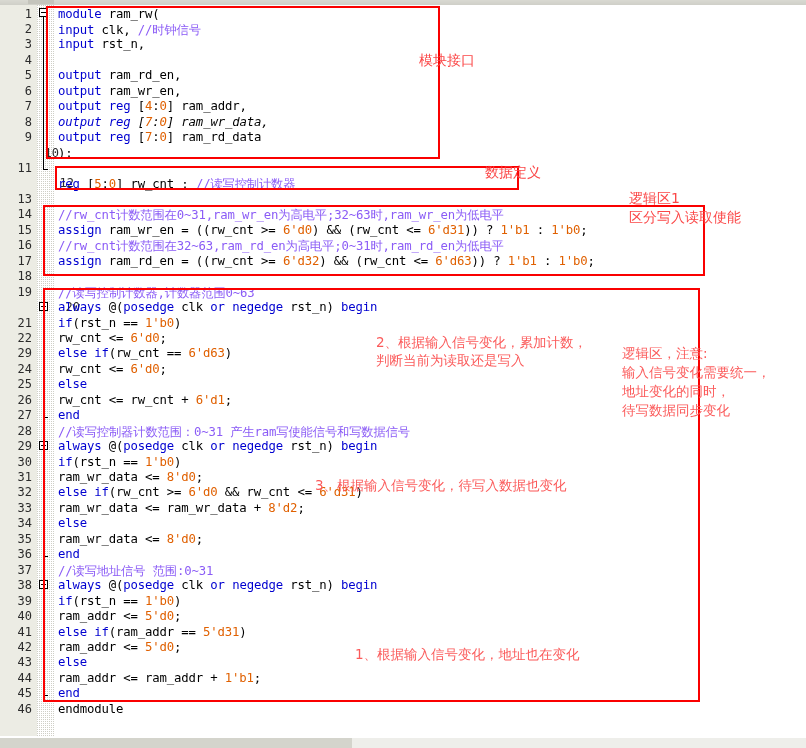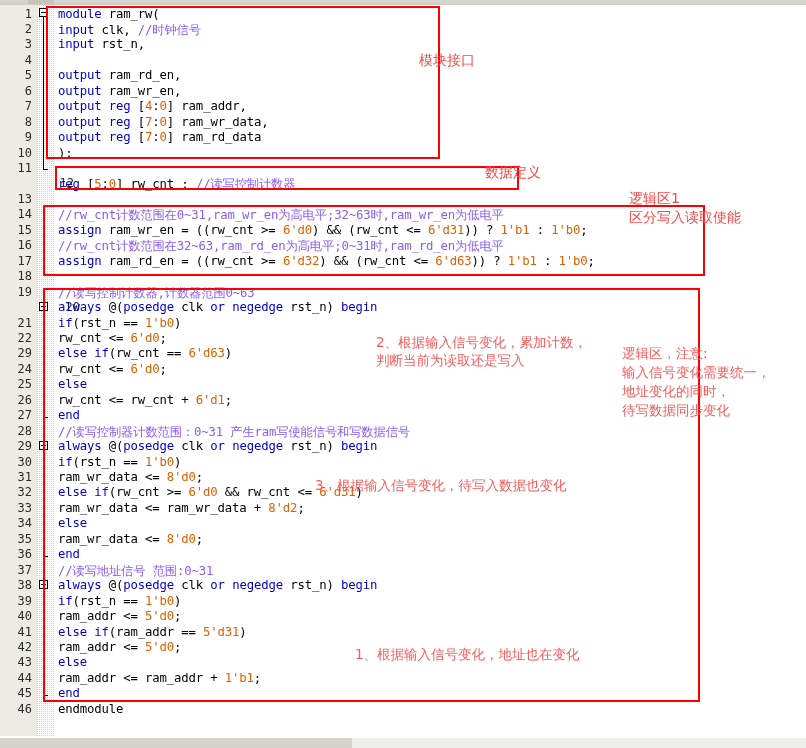--- a/index.html
+++ b/index.html
@@ -77,24 +77,24 @@
         <div class="lnum" style="top: 32.4px; position: absolute; right: 769px; left: 0px; width: 32px;">3</div>
         <div class="code" style="top: 32.4px; left: 58px;"><span class="pn">    </span><span class="kw">input</span><span class="pn">                   rst_n,</span></div>
         <div class="lnum" style="top: 47.85px; position: absolute; right: 769px; left: 0px; width: 32px;">4</div>
         <div class="lnum" style="top: 63.3px; position: absolute; right: 769px; left: 0px; width: 32px;">5</div>
         <div class="code" style="top: 63.3px; left: 58px;"><span class="pn">    </span><span class="kw">output</span><span class="pn">                  ram_rd_en,</span></div>
         <div class="lnum" style="top: 78.75px; position: absolute; right: 769px; left: 0px; width: 32px;">6</div>
         <div class="code" style="top: 78.75px; left: 58px;"><span class="pn">    </span><span class="kw">output</span><span class="pn">                  ram_wr_en,</span></div>
         <div class="lnum" style="top: 94.2px; position: absolute; right: 769px; left: 0px; width: 32px;">7</div>
         <div class="code" style="top: 94.2px; left: 58px;"><span class="pn">    </span><span class="kw">output reg</span><span class="pn"> [</span><span class="num">4</span><span class="pn">:</span><span class="num">0</span><span class="pn">]     ram_addr,</span></div>
         <div class="lnum" style="top: 109.65px; position: absolute; right: 769px; left: 0px; width: 32px;">8</div>
-        <div class="code" style="top: 109.65px; left: 58px;"><span class="pn">    </span><span class="kw">output reg</span><span class="pn"> [</span><span class="num">7</span><span class="pn">:</span><span class="num">0</span><span class="pn">]     ram_wr_data,</span></div>
+        <div class="code" style="top: 109.65px; left: 58px; font-style: italic;"><span class="pn">    </span><span class="kw">output reg</span><span class="pn"> [</span><span class="num">7</span><span class="pn">:</span><span class="num">0</span><span class="pn">]     ram_wr_data,</span></div>
         <div class="lnum" style="top: 125.1px; position: absolute; right: 769px; left: 0px; width: 32px;">9</div>
         <div class="code" style="top: 125.1px; left: 58px;"><span class="pn">    </span><span class="kw">output reg</span><span class="pn"> [</span><span class="num">7</span><span class="pn">:</span><span class="num">0</span><span class="pn">]     ram_rd_data</span></div>
-        <div class="lnum" style="top: 140.55px; position: absolute; right: 769px; left: 0px; width: 32px;">10</div>
+        <div class="lnum" style="top: 140.55px; position: absolute; right: 769px; left: 0px; width: 32px; padding-left: 27px;">10</div>
         <div class="code" style="top: 140.55px; left: 58px;"><span class="pn">);</span></div>
         <div class="lnum" style="top: 156px; position: absolute; right: 769px; left: 0px; width: 32px;">11</div>
         <div class="lnum" style="top: 171.45px; position: absolute; right: 769px; left: 16px; width: 32px; padding-left: 26px;">12</div>
         <div class="code" style="top: 171.45px; left: 58px;"><span class="kw">reg</span><span class="pn">     [</span><span class="num">5</span><span class="pn">:</span><span class="num">0</span><span class="pn">]  rw_cnt ;                  </span><span class="cm">//读写控制计数器</span></div>
         <div class="lnum" style="top: 186.9px; position: absolute; right: 769px; left: 0px; width: 32px;">13</div>
         <div class="lnum" style="top: 202.35px; position: absolute; right: 769px; left: 0px; width: 32px;">14</div>
         <div class="code" style="top: 202.35px; left: 58px;"><span class="cm">//rw_cnt计数范围在0~31,ram_wr_en为高电平;32~63时,ram_wr_en为低电平</span></div>
         <div class="lnum" style="top: 217.8px; position: absolute; right: 769px; left: 0px; width: 32px;">15</div>
         <div class="code" style="top: 217.8px; left: 58px;"><span class="kw">assign</span><span class="pn">  ram_wr_en = ((rw_cnt &gt;= </span><span class="num">6'd0</span><span class="pn">) &amp;&amp; (rw_cnt &lt;= </span><span class="num">6'd31</span><span class="pn">))  ?  </span><span class="num">1'b1</span><span class="pn">  :  </span><span class="num">1'b0</span><span class="pn">;</span></div>
         <div class="lnum" style="top: 233.25px; position: absolute; right: 769px; left: 0px; width: 32px;">16</div>

